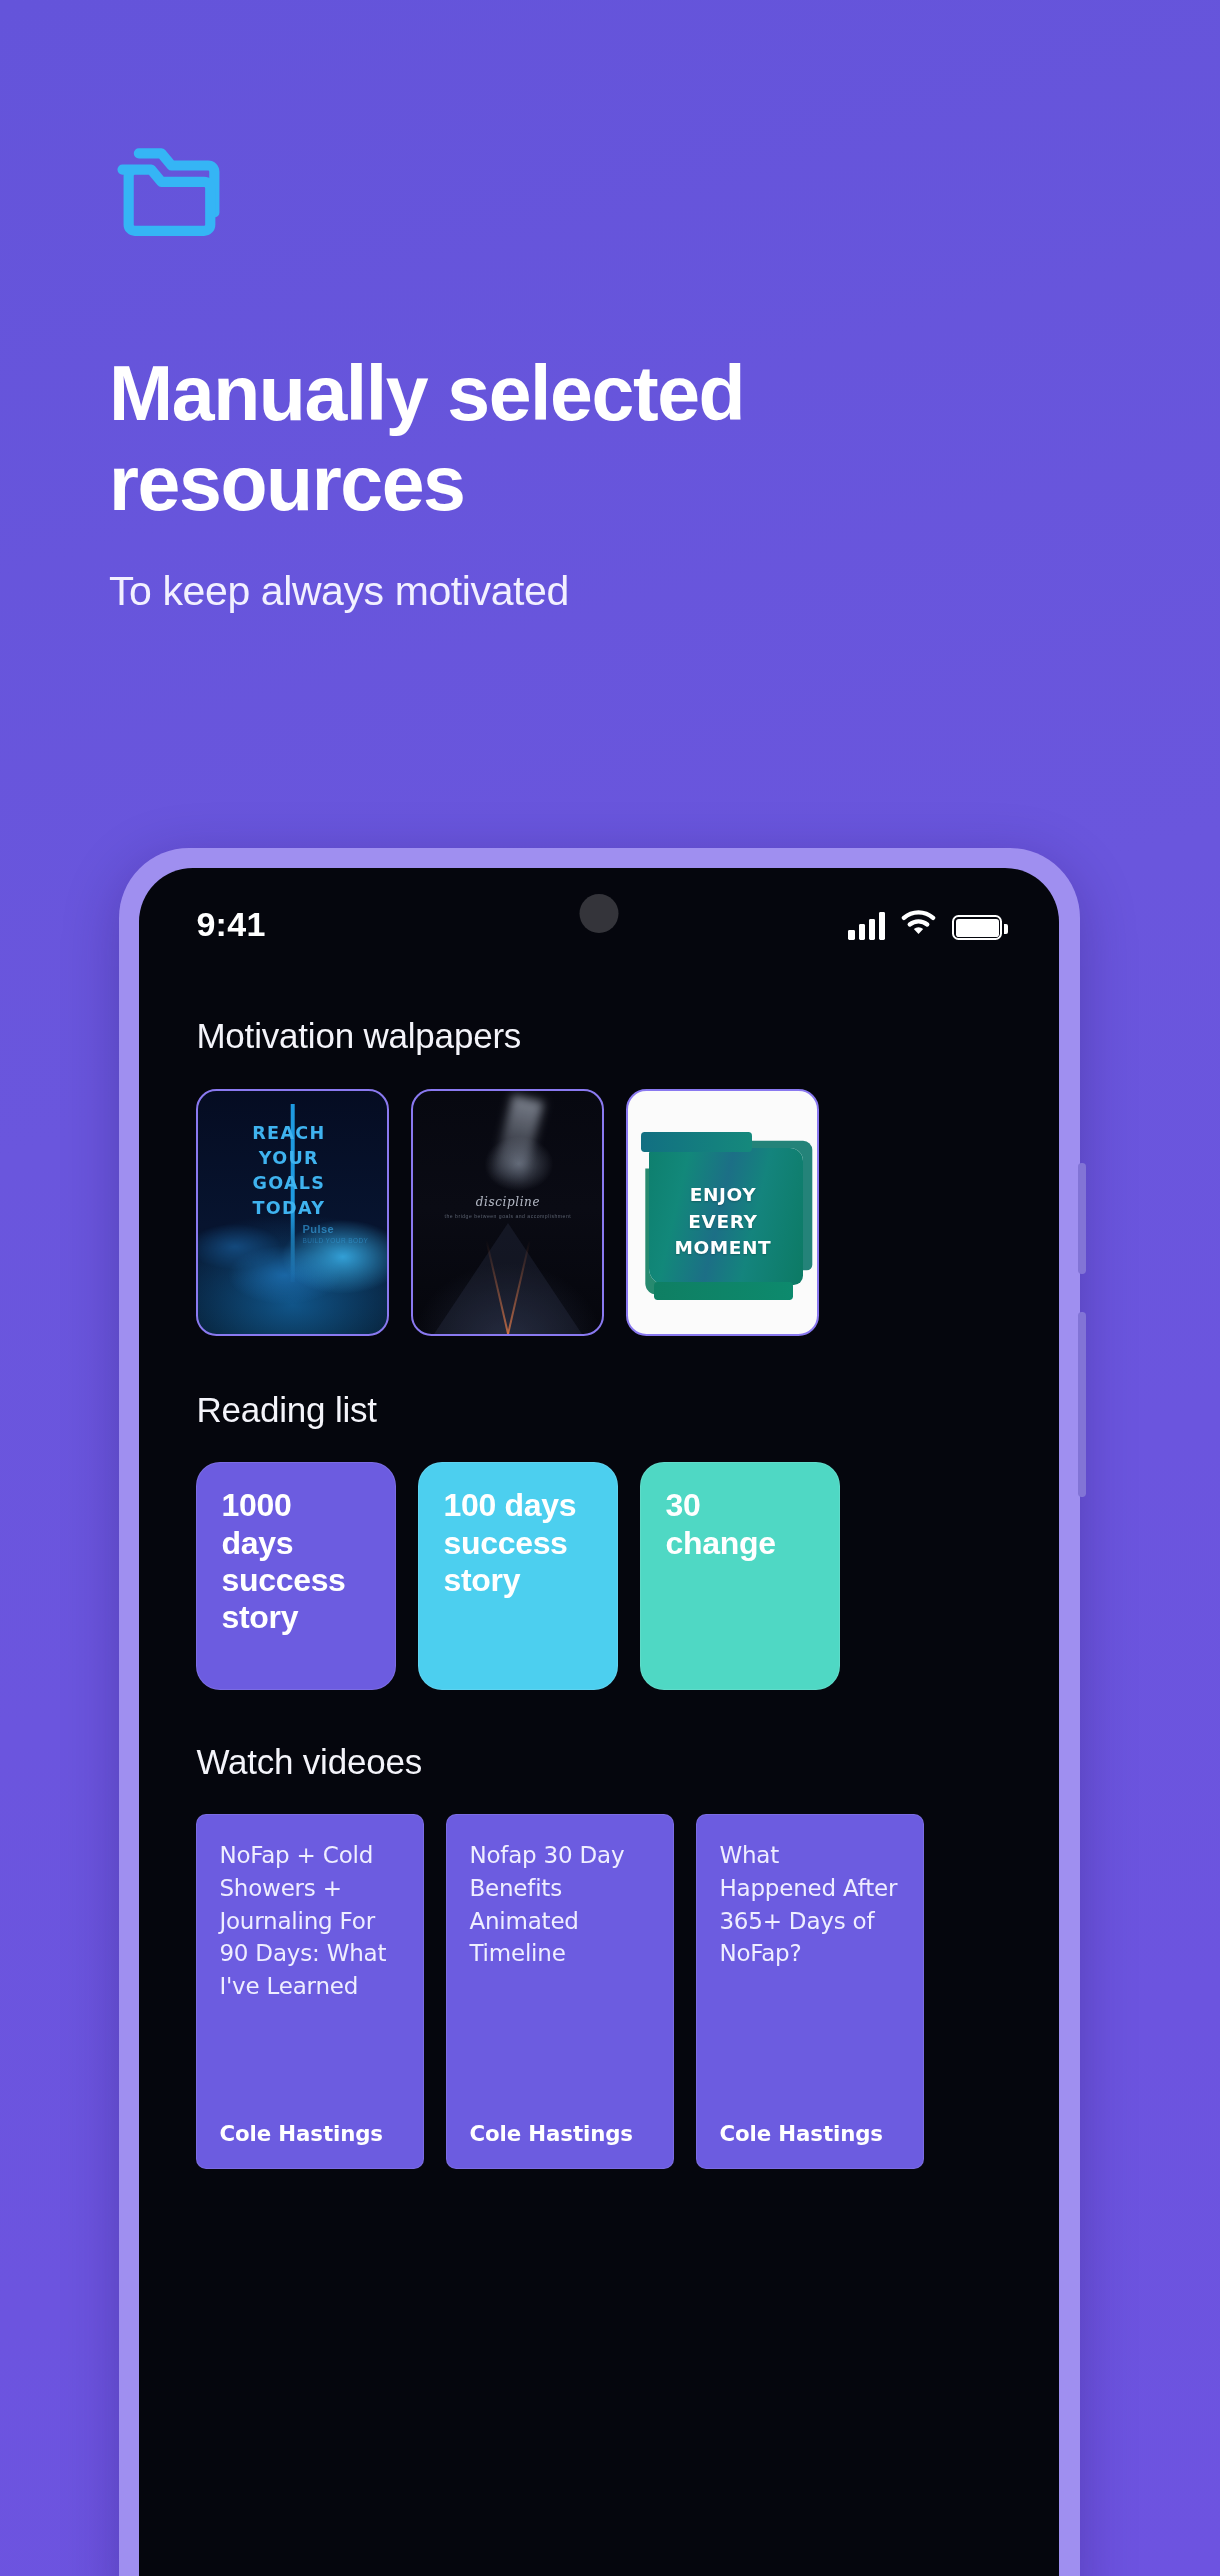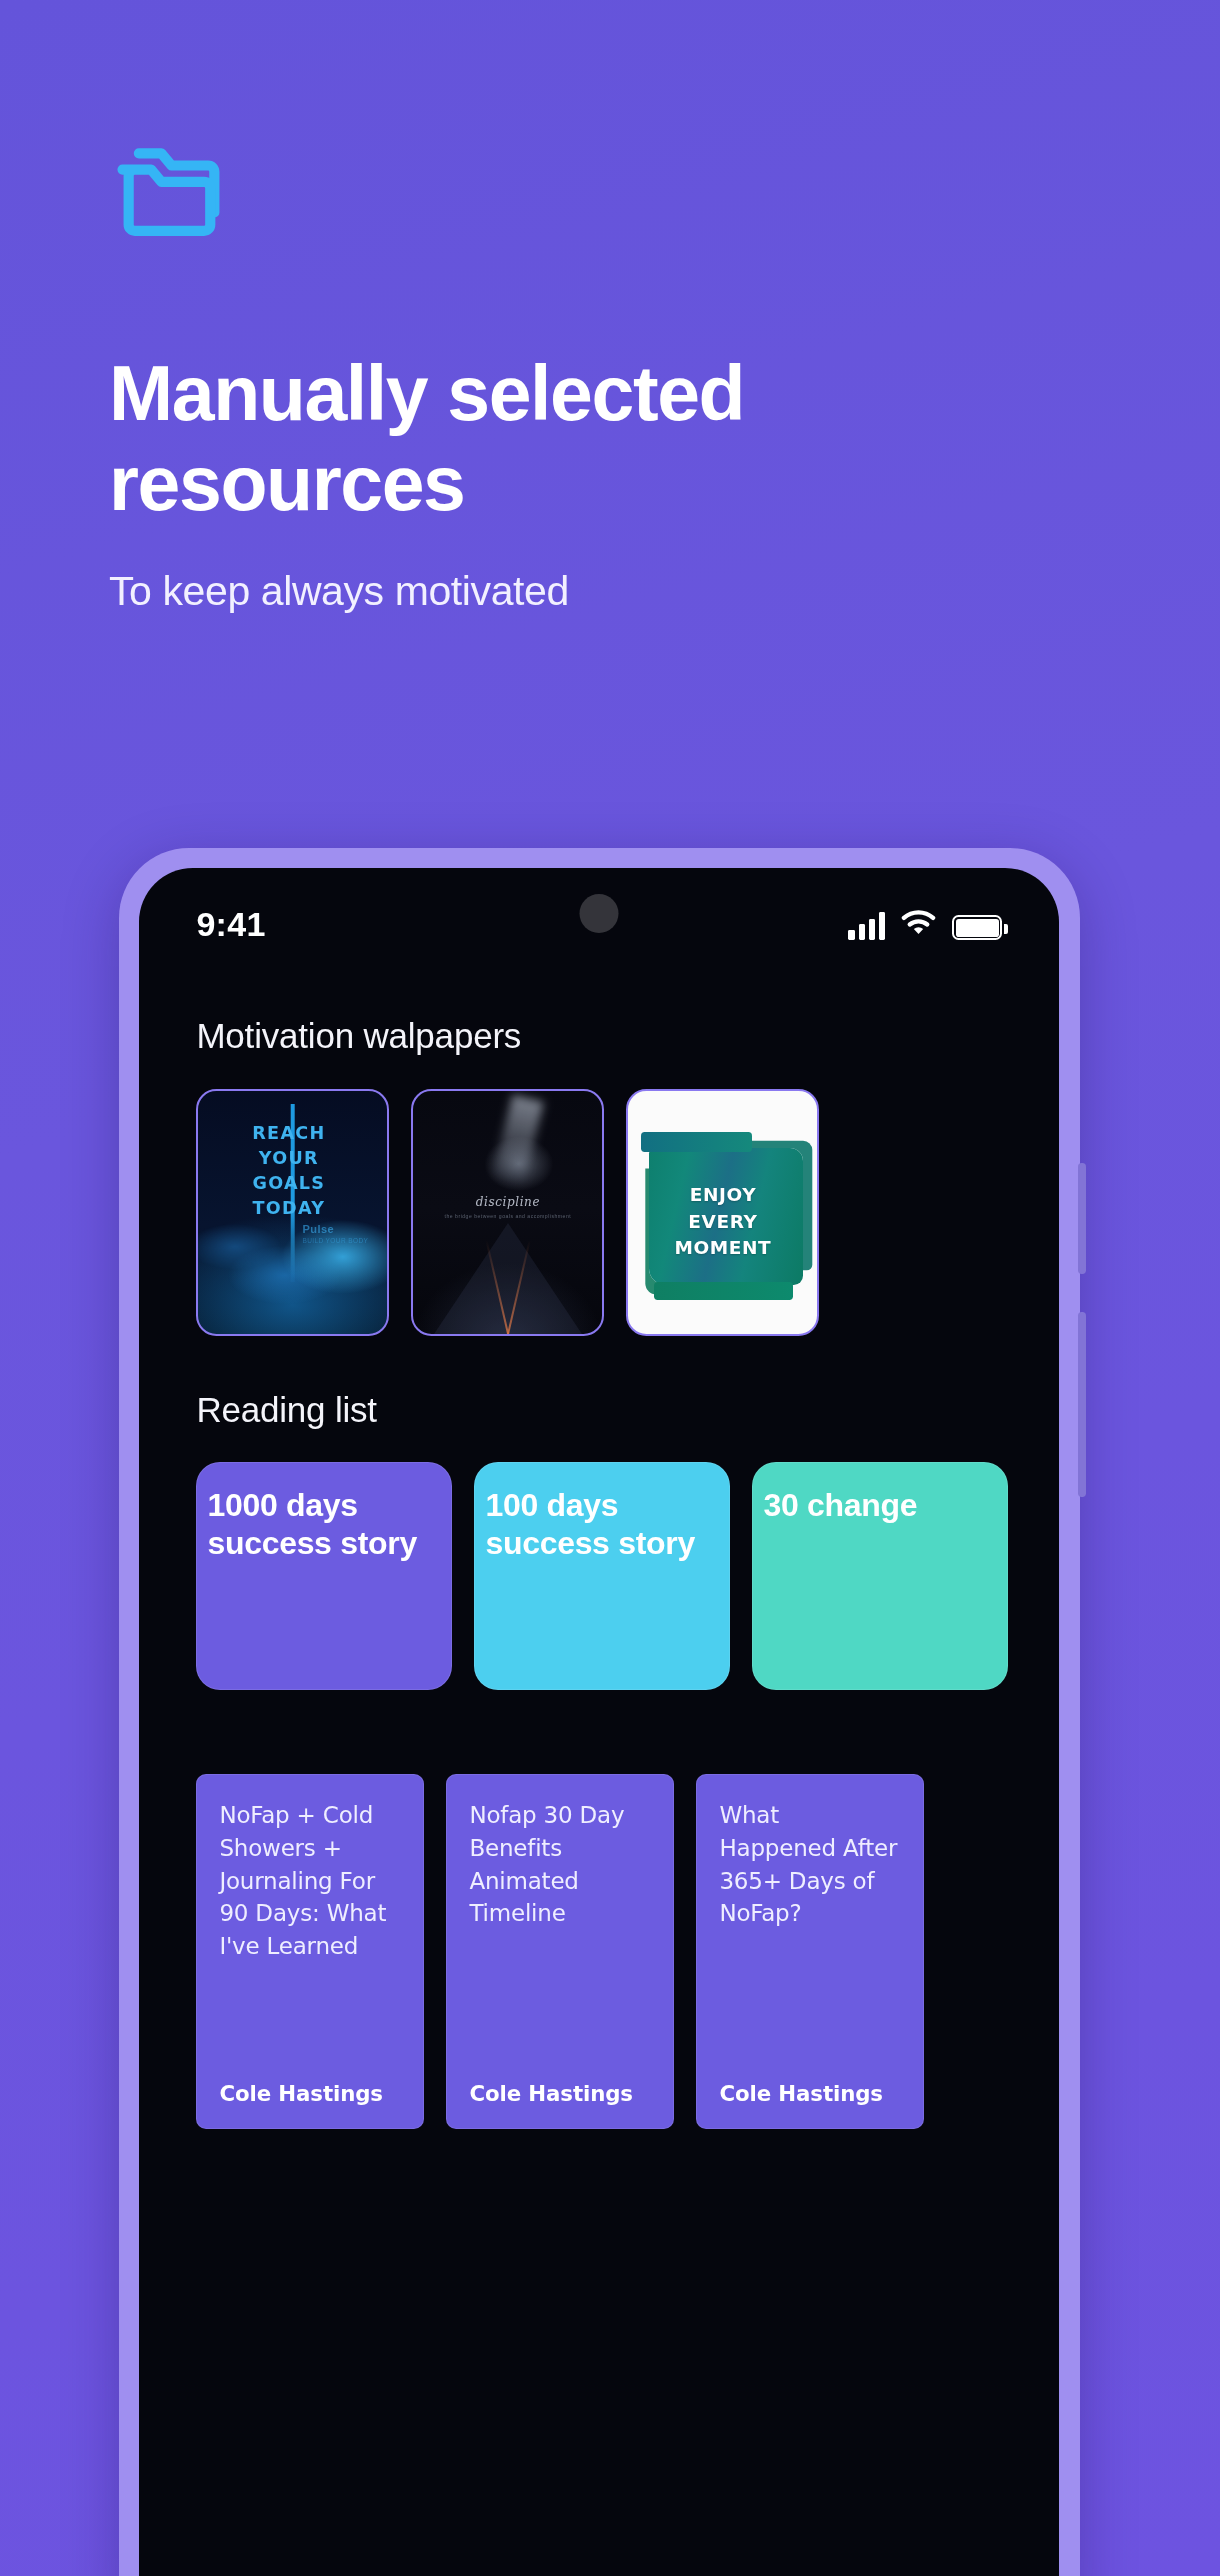--- a/index.html
+++ b/index.html
@@ -389,24 +389,24 @@
     position: absolute;
     left: 0; right: 0; bottom: 0;
     height: 54px;
     background: linear-gradient(180deg, #231b2c 0%, #170f1e 100%);
   }
 
   
   .rl-row { margin-top: 32px; }
   .rl-card {
     flex: 0 0 auto;
-    width: 256px;
+    width: 200px;
     height: 228px;
     border-radius: 24px;
-    padding: 24px 10px;
+    padding: 24px 24px;
     color: #ffffff;
     font-size: 32px;
     font-weight: 700;
     line-height: 1.16;
     letter-spacing: -0.3px;
     overflow: hidden;
     border: 1.9px solid rgba(255,255,255,0.10);
   }
 
   
@@ -537,20 +537,21 @@
       <div class="section-title">Reading list</div>
 
       <div class="row rl-row">
         <div class="rl-card" style="background:#6c5ce0">1000 days success story</div>
         <div class="rl-card" style="background:#4ccfef">100 days success story</div>
         <div class="rl-card" style="background:#4fd8c4">30 change</div>
       </div>
 
       <div class="sec-gap-c"></div>
 
+      <div class="section-title">Watch videoes</div>
 
       <div class="row vid-row">
         <div class="vid-card">
           <div class="vid-title">NoFap + Cold Showers + Journaling For 90 Days: What I've Learned</div>
           <div class="vid-author">Cole Hastings</div>
         </div>
         <div class="vid-card">
           <div class="vid-title">Nofap 30 Day Benefits Animated Timeline</div>
           <div class="vid-author">Cole Hastings</div>
         </div>

